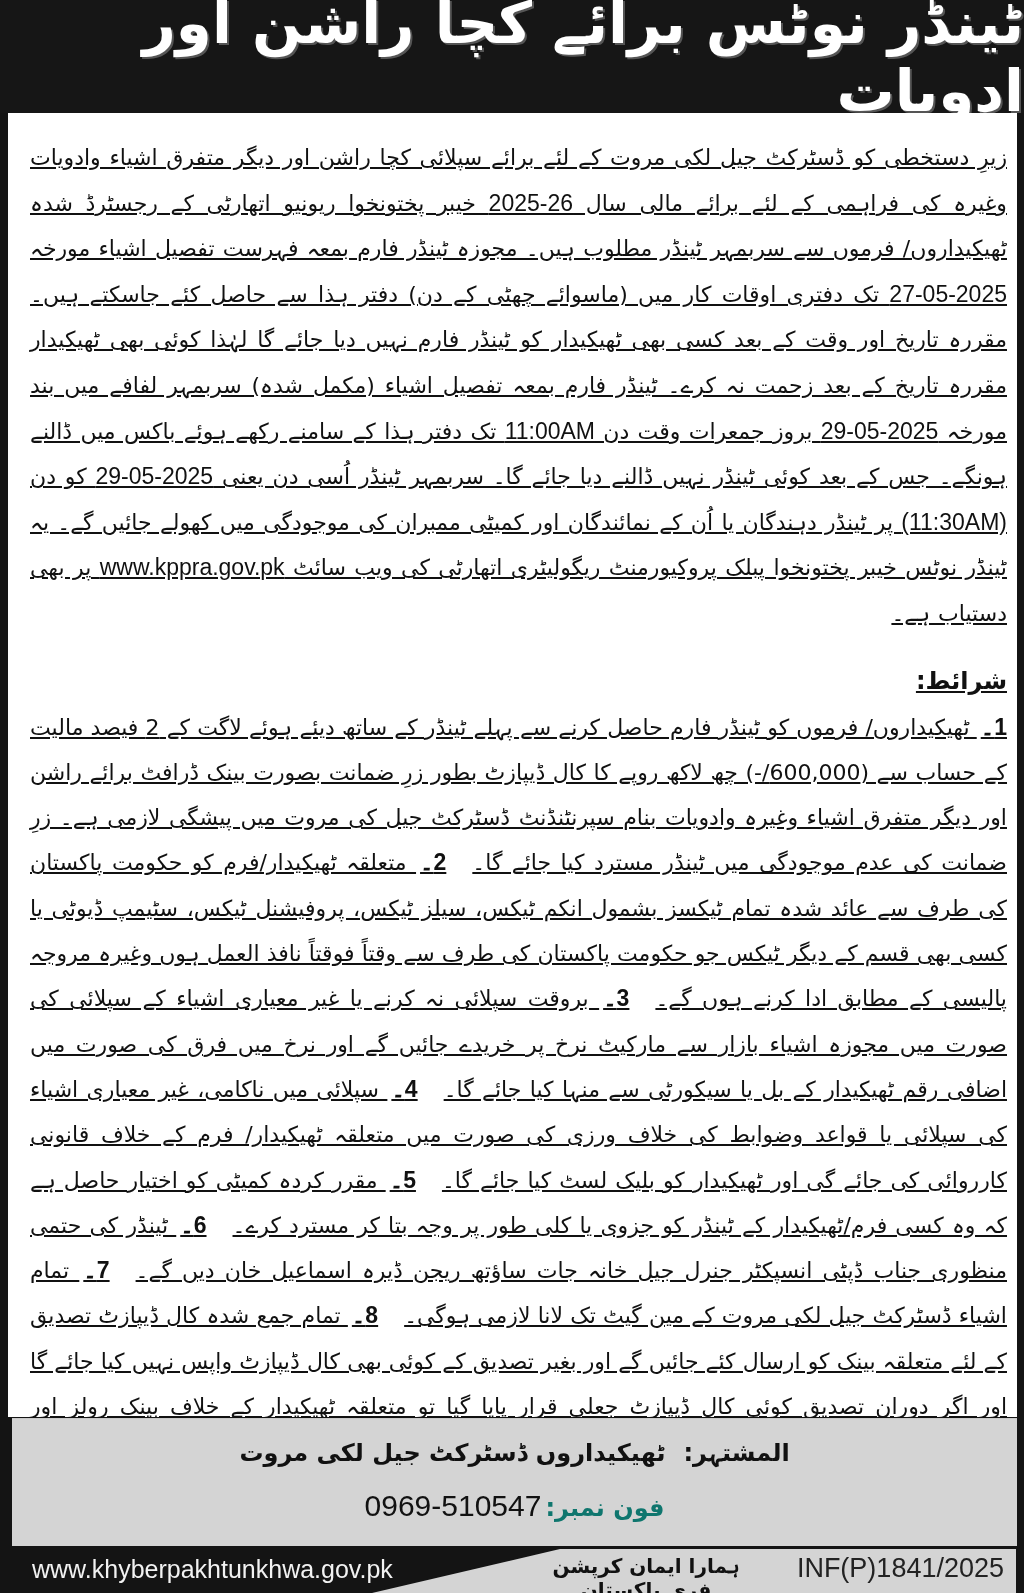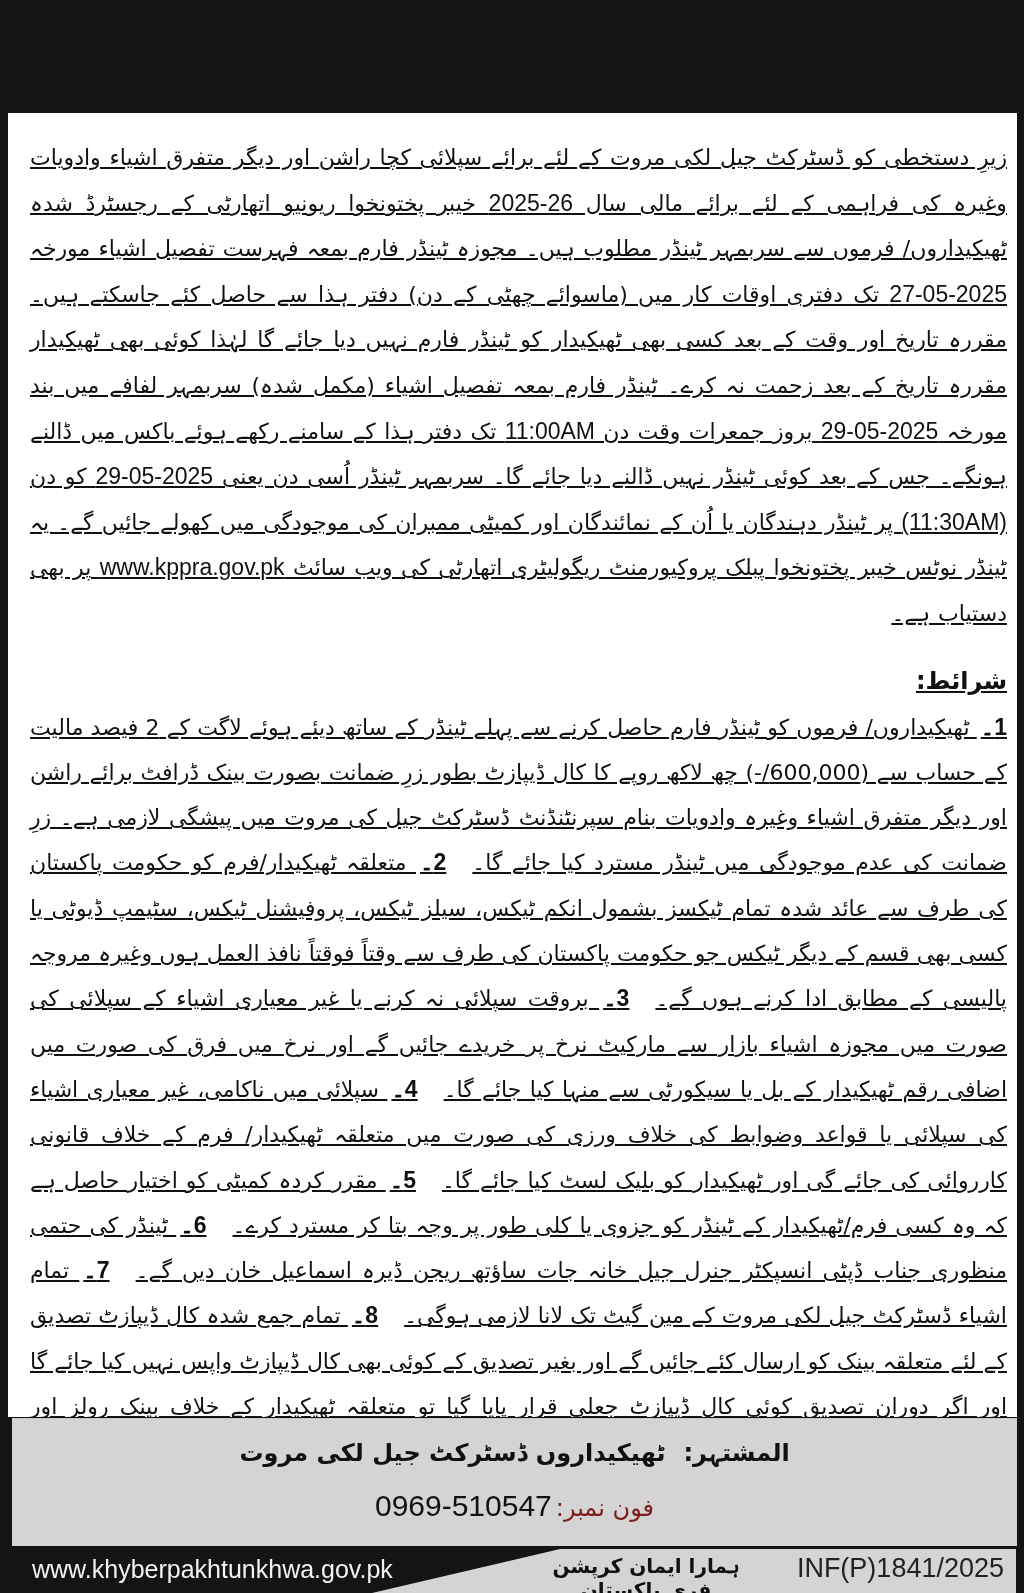--- a/index.html
+++ b/index.html
@@ -57,21 +57,21 @@
     }
     .sig-line {
       margin-top: 20px;
       display: flex; align-items: baseline; gap: 18px; direction: rtl;
     }
     .sig-label { font-size: 24px; font-weight: bold; color: #111; }
     .sig-name { font-size: 24px; font-weight: bold; color: #111; }
     .phone-line {
       margin-top: 22px; display: flex; align-items: baseline; direction: rtl; gap: 4px;
     }
-    .phone-label { font-size: 24px; font-weight: normal; color: #7f1d1d; }
+    .phone-label { font-size: 24px; font-weight: bold; color: #0f766e; }
     .phone-value { font-family: "Liberation Sans", sans-serif; font-size: 30px; color: #111; direction: ltr; }
     .footer {
       position: absolute; left: 0; top: 1546px; width: 1024px; height: 47px;
       background: #141414;
     }
     .footer-wedge {
       position: absolute; left: 0; top: 0; width: 1024px; height: 47px;
       background: #d4d4d4;
       clip-path: polygon(372px 47px, 560px 3px, 1016px 3px, 1016px 40px, 1016px 47px);
     }
@@ -87,20 +87,23 @@
     .footer-ref {
       position: absolute; right: 20px; top: 7px;
       color: #222; font-family: "Liberation Sans", sans-serif; font-size: 27px; margin-left: 11px;
     }
   </style>
 </head>
 <body>
 
 <div class="frame">
 
+  <div class="header">
+    <h1 class="header-title">ٹینڈر نوٹس برائے کچا راشن اور ادویات</h1>
+  </div>
 
   <div class="body-panel">
     <p class="para" id="intro-paragraph"><span>زیرِ دستخطی کو ڈسٹرکٹ جیل لکی مروت کے لئے برائے سپلائی کچا راشن اور دیگر متفرق اشیاء وادویات وغیرہ کی فراہمی کے لئے برائے مالی سال </span><span class="ltr">2025-26</span><span> خیبر پختونخوا ریونیو اتھارٹی کے رجسٹرڈ شدہ ٹھیکیداروں/ فرموں سے سربمہر ٹینڈر مطلوب ہیں۔ مجوزہ ٹینڈر فارم بمعہ فہرست تفصیل اشیاء مورخہ </span><span class="ltr">27-05-2025</span><span> تک دفتری اوقات کار میں (ماسوائے چھٹی کے دن) دفتر ہذا سے حاصل کئے جاسکتے ہیں۔ مقررہ تاریخ اور وقت کے بعد کسی بھی ٹھیکیدار کو ٹینڈر فارم نہیں دیا جائے گا لہٰذا کوئی بھی ٹھیکیدار مقررہ تاریخ کے بعد زحمت نہ کرے۔ ٹینڈر فارم بمعہ تفصیل اشیاء (مکمل شدہ) سربمہر لفافے میں بند مورخہ </span><span class="ltr">29-05-2025</span><span> بروز جمعرات وقت دن </span><span class="ltr">11:00AM</span><span> تک دفتر ہذا کے سامنے رکھے ہوئے باکس میں ڈالنے ہونگے۔ جس کے بعد کوئی ٹینڈر نہیں ڈالنے دیا جائے گا۔ سربمہر ٹینڈر اُسی دن یعنی </span><span class="ltr">29-05-2025</span><span> کو دن </span><span class="ltr">(11:30AM)</span><span> پر ٹینڈر دہندگان یا اُن کے نمائندگان اور کمیٹی ممبران کی موجودگی میں کھولے جائیں گے۔ یہ ٹینڈر نوٹس خیبر پختونخوا پبلک پروکیورمنٹ ریگولیٹری اتھارٹی کی ویب سائٹ </span><span class="ltr">www.kppra.gov.pk</span><span> پر بھی دستیاب ہے۔</span></p>
 
     <div class="conditions-heading">شرائط:</div>
 
     <p class="conditions" id="conditions-list"><span class="cond-item"><span class="cond-num">1۔</span><span> ٹھیکیداروں/ فرموں کو ٹینڈر فارم حاصل کرنے سے پہلے ٹینڈر کے ساتھ دیئے ہوئے لاگت کے 2 فیصد مالیت کے حساب سے (600,000/-) چھ لاکھ روپے کا کال ڈیپازٹ بطور زرِ ضمانت بصورت بینک ڈرافٹ برائے راشن اور دیگر متفرق اشیاء وغیرہ وادویات بنام سپرنٹنڈنٹ ڈسٹرکٹ جیل کی مروت میں پیشگی لازمی ہے۔ زرِ ضمانت کی عدم موجودگی میں ٹینڈر مسترد کیا جائے گا۔</span></span><span class="cond-gap"></span><span class="cond-item"><span class="cond-num">2۔</span><span> متعلقہ ٹھیکیدار/فرم کو حکومت پاکستان کی طرف سے عائد شدہ تمام ٹیکسز بشمول انکم ٹیکس، سیلز ٹیکس، پروفیشنل ٹیکس، سٹیمپ ڈیوٹی یا کسی بھی قسم کے دیگر ٹیکس جو حکومت پاکستان کی طرف سے وقتاً فوقتاً نافذ العمل ہوں وغیرہ مروجہ پالیسی کے مطابق ادا کرنے ہوں گے۔</span></span><span class="cond-gap"></span><span class="cond-item"><span class="cond-num">3۔</span><span> بروقت سپلائی نہ کرنے یا غیر معیاری اشیاء کے سپلائی کی صورت میں مجوزہ اشیاء بازار سے مارکیٹ نرخ پر خریدے جائیں گے اور نرخ میں فرق کی صورت میں اضافی رقم ٹھیکیدار کے بل یا سیکورٹی سے منہا کیا جائے گا۔</span></span><span class="cond-gap"></span><span class="cond-item"><span class="cond-num">4۔</span><span> سپلائی میں ناکامی، غیر معیاری اشیاء کی سپلائی یا قواعد وضوابط کی خلاف ورزی کی صورت میں متعلقہ ٹھیکیدار/ فرم کے خلاف قانونی کارروائی کی جائے گی اور ٹھیکیدار کو بلیک لسٹ کیا جائے گا۔</span></span><span class="cond-gap"></span><span class="cond-item"><span class="cond-num">5۔</span><span> مقرر کردہ کمیٹی کو اختیار حاصل ہے کہ وہ کسی فرم/ٹھیکیدار کے ٹینڈر کو جزوی یا کلی طور پر وجہ بتا کر مسترد کرے۔</span></span><span class="cond-gap"></span><span class="cond-item"><span class="cond-num">6۔</span><span> ٹینڈر کی حتمی منظوری جناب ڈپٹی انسپکٹر جنرل جیل خانہ جات ساؤتھ ریجن ڈیرہ اسماعیل خان دیں گے۔</span></span><span class="cond-gap"></span><span class="cond-item"><span class="cond-num">7۔</span><span> تمام اشیاء ڈسٹرکٹ جیل لکی مروت کے مین گیٹ تک لانا لازمی ہوگی۔</span></span><span class="cond-gap"></span><span class="cond-item"><span class="cond-num">8۔</span><span> تمام جمع شدہ کال ڈیپازٹ تصدیق کے لئے متعلقہ بینک کو ارسال کئے جائیں گے اور بغیر تصدیق کے کوئی بھی کال ڈیپازٹ واپس نہیں کیا جائے گا اور اگر دوران تصدیق کوئی کال ڈیپازٹ جعلی قرار پایا گیا تو متعلقہ ٹھیکیدار کے خلاف بینک رولز اور حکومت پاکستان کے مروجہ قانون کے مطابق محکمانہ کارروائی کا اختیار حاصل ہوگا۔</span></span><span class="cond-gap"></span><span class="cond-item"><span class="cond-num">9۔</span><span> تمام دلچسپی رکھنے والے ٹھیکیداروں کو چاہیئے کہ ٹینڈر فارمز حاصل کرنے سے پہلے زیرِ دستخطی کو تمام رجسٹریشن سرٹیفکیٹس (کیپرا، ایف بی آر، نیشنل ٹیکس نمبر، سیلز ٹیکس رجسٹریشن نمبر وغیرہ) مہیا کرنے ضروری ہیں۔ اسکے ساتھ ساتھ ٹھیکیداروں کو خیبر پختونخوا فوڈ سیفٹی اینڈ حلال فوڈ اتھارٹی کی طرف سے سرٹیفکیٹ انڈر سیکشن 15 آف KPFS&amp;HFA Act 2014 کے تحت لگانا لازمی ہوگا ورنہ ٹینڈر فارم منسوخ کیا جائے گا۔</span></span><span class="cond-gap"></span></p>
   </div>
 
   <div class="sig-panel">

